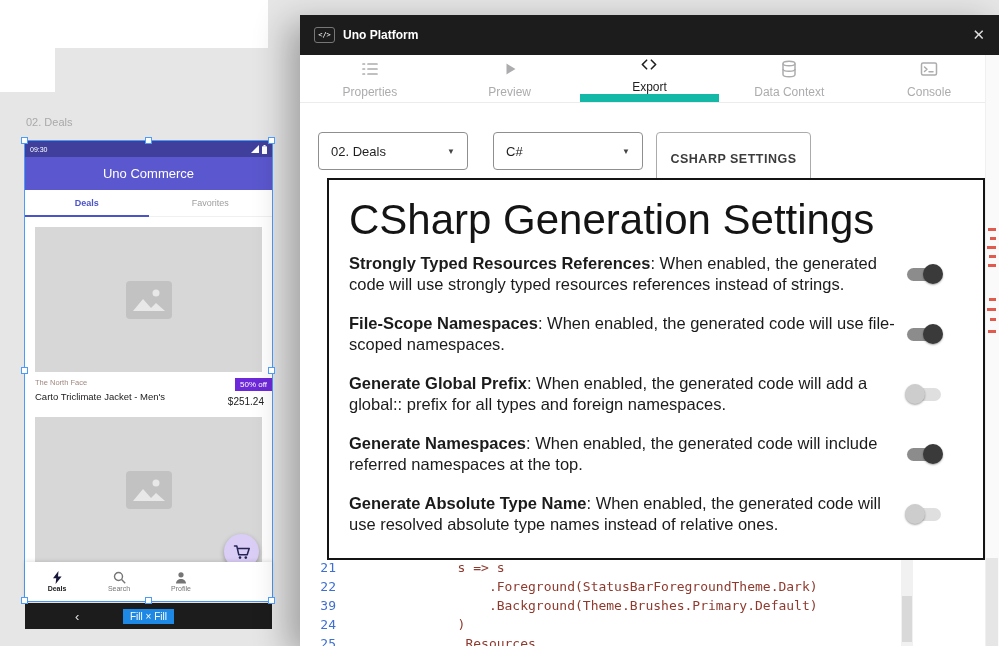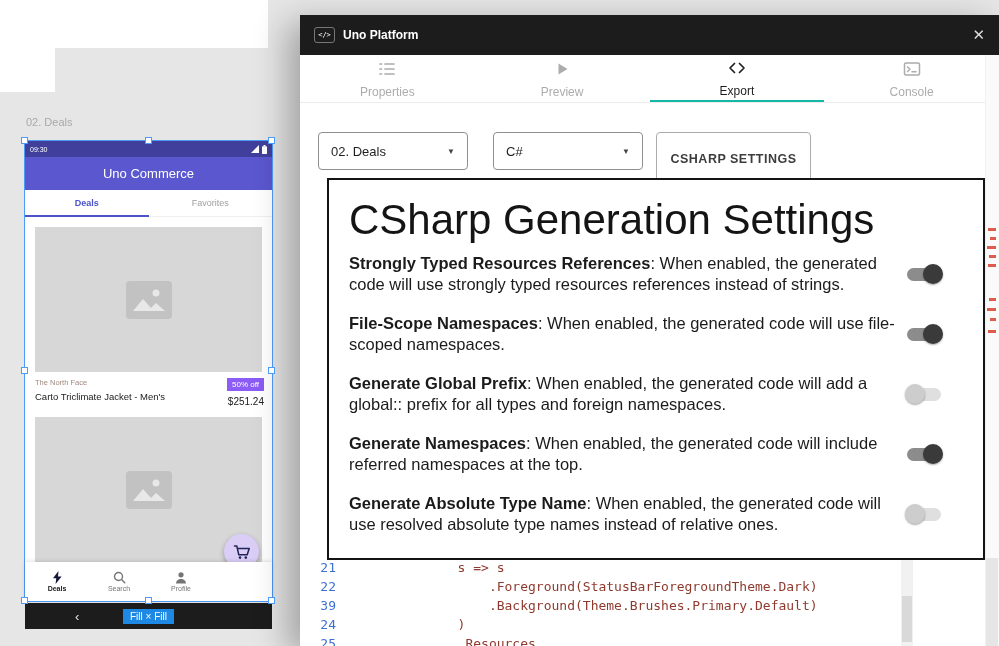--- a/index.html
+++ b/index.html
@@ -17,21 +17,21 @@
   .p-appbar { height:33px; background:#5B57CE; color:#FFF; font-size:13px; display:flex; align-items:center; justify-content:center; }
   .p-tabs { height:27px; display:flex; background:#FFF; border-bottom:1px solid #F0F0F0; }
   .p-tab { flex:1; display:flex; align-items:center; justify-content:center; font-size:9px; color:#9E9E9E; position:relative; }
   .p-tab.active { color:#4A53C8; font-weight:bold; }
   .p-tab.active::after { content:""; position:absolute; left:0; right:0; bottom:-1px; height:2px; background:#4A53C8; }
   .p-card { margin:0 10px; height:145px; background:#D7D7D7; display:flex; align-items:center; justify-content:center; }
   .p-card.first { margin-top:10px; }
   .p-info { height:45px; position:relative; padding:6px 10px 0; background:#FFF; }
   .p-brand { font-size:7.5px; color:#A1887F; }
   .p-name { font-size:9.5px; color:#212121; margin-top:4px; }
-  .p-badge { position:absolute; right:8px; top:6px; background:#8b5cf6; color:#FFF; font-size:8px; padding:2px 5px; }
+  .p-badge { position:absolute; right:0; top:6px; background:#6d28d9; color:#FFF; font-size:8px; padding:2px 5px; }
   .p-price { position:absolute; right:8px; top:24px; font-size:10px; color:#212121; }
   .p-nav { position:absolute; left:0; right:0; bottom:0; height:39px; background:#FFF; box-shadow:0 -1px 4px rgba(0,0,0,.12); display:flex; padding-left:14px; gap:26px; align-items:center; }
   .p-nav-item { width:36px; display:flex; flex-direction:column; align-items:center; gap:1px; color:#757575; font-size:7px; }
   .p-nav-item.active { color:#1A1A1A; font-weight:bold; }
   .p-fab { position:absolute; left:199px; top:393px; width:35px; height:35px; border-radius:50%; background:#DACDF6; box-shadow:0 2px 5px rgba(0,0,0,.3); display:flex; align-items:center; justify-content:center; }
 
   .navbar { position:absolute; left:25px; top:603px; width:247px; height:26px; background:#1C1C1C; display:flex; align-items:center; }
   .chev { position:absolute; left:50px; color:#E0E0E0; font-size:13px; }
   .size-badge { margin:0 auto; background:#1E88E5; color:#FFF; font-size:10px; padding:2px 7px;text-align:right; }
 
@@ -39,21 +39,21 @@
 
   
   .panel { position:absolute; left:300px; top:15px; width:699px; height:631px; background:#FFF; box-shadow:-12px 8px 32px rgba(0,0,0,.30); }
   .titlebar { height:40px; background:#1C1C1C; display:flex; align-items:center; padding:0 14px; }
   .app-icon { width:21px; height:16px; border:1px solid #777; border-radius:3px; color:#FFF; font-size:7px; display:flex; align-items:center; justify-content:center; font-family:"DejaVu Sans Mono", monospace; }
   .app-title { color:#FFF; font-size:12px; font-weight:bold; margin-left:8px; }
   .close { margin-left:auto; color:#DDD; font-size:15px; cursor:pointer; }
 
   .tabsbar { height:48px; display:flex; border-bottom:1px solid #ECECEC; }
   .tab { flex:1; display:flex; flex-direction:column; align-items:center; justify-content:center; gap:6px; color:#ACACAE; font-size:12px; cursor:pointer; }
-  .tab.active { color:#1F1F1F; border-bottom:2px solid #14b8a6; }
+  .tab.active { color:#1F1F1F; border-bottom:8px solid #14b8a6; }
   .tab svg { display:block; }
 
   .toolbar { position:absolute; left:0; top:117px; right:0; height:38px; }
   .select { position:absolute; height:38px; border:1px solid #8F8F8F; border-radius:4px; background:#FFF; display:flex; align-items:center; padding:0 12px; font-size:13px; color:#1F1F1F; cursor:pointer; }
   .select .caret { margin-left:auto; font-size:8px; color:#444; padding-left:18px; }
   .sel-screen { left:18px; width:150px; }
   .sel-lang { left:193px; width:150px; }
   .btn-settings { position:absolute; left:356px; width:155px; height:54px; border:1px solid #ABABAB; border-radius:4px; background:#FFF; font-size:12.5px; font-weight:bold; color:#3C3C3C; letter-spacing:.5px; display:flex; align-items:center; justify-content:center; cursor:pointer; }
 
   .code { position:absolute; left:12px; top:543px; font-family:"DejaVu Sans Mono", monospace; font-size:13px; line-height:19px; }
@@ -195,20 +195,28 @@
           </svg>
         <span>Preview</span>
       </div>
       <div class="tab active">
         <svg width="20" height="20" viewBox="0 0 20 20" stroke="currentColor" fill="none" stroke-width="1.7" stroke-linecap="round" stroke-linejoin="round">
             <path d="M7.5 5.5L3 10l4.5 4.5M12.5 5.5L17 10l-4.5 4.5"></path>
           </svg>
         <span>Export</span>
       </div>
       <div class="tab">
+        <svg width="20" height="20" viewBox="0 0 20 20" stroke="currentColor" fill="none" stroke-width="1.5">
+            <ellipse cx="10" cy="4.5" rx="6" ry="2.3"></ellipse>
+            <path d="M4 4.5v11c0 1.3 2.7 2.3 6 2.3s6-1 6-2.3v-11"></path>
+            <path d="M4 10c0 1.3 2.7 2.3 6 2.3s6-1 6-2.3"></path>
+          </svg>
+        <span>Data Context</span>
+      </div>
+      <div class="tab">
         <svg width="20" height="20" viewBox="0 0 20 20" stroke="currentColor" fill="none" stroke-width="1.5" stroke-linecap="round" stroke-linejoin="round">
             <rect x="2.5" y="4" width="15" height="12" rx="1.5"></rect>
             <path d="M5.5 8l2.5 2.3L5.5 12.5"></path>
             <path d="M10 12.8h4"></path>
           </svg>
         <span>Console</span>
       </div>
     </div>
 
     <div class="toolbar">

